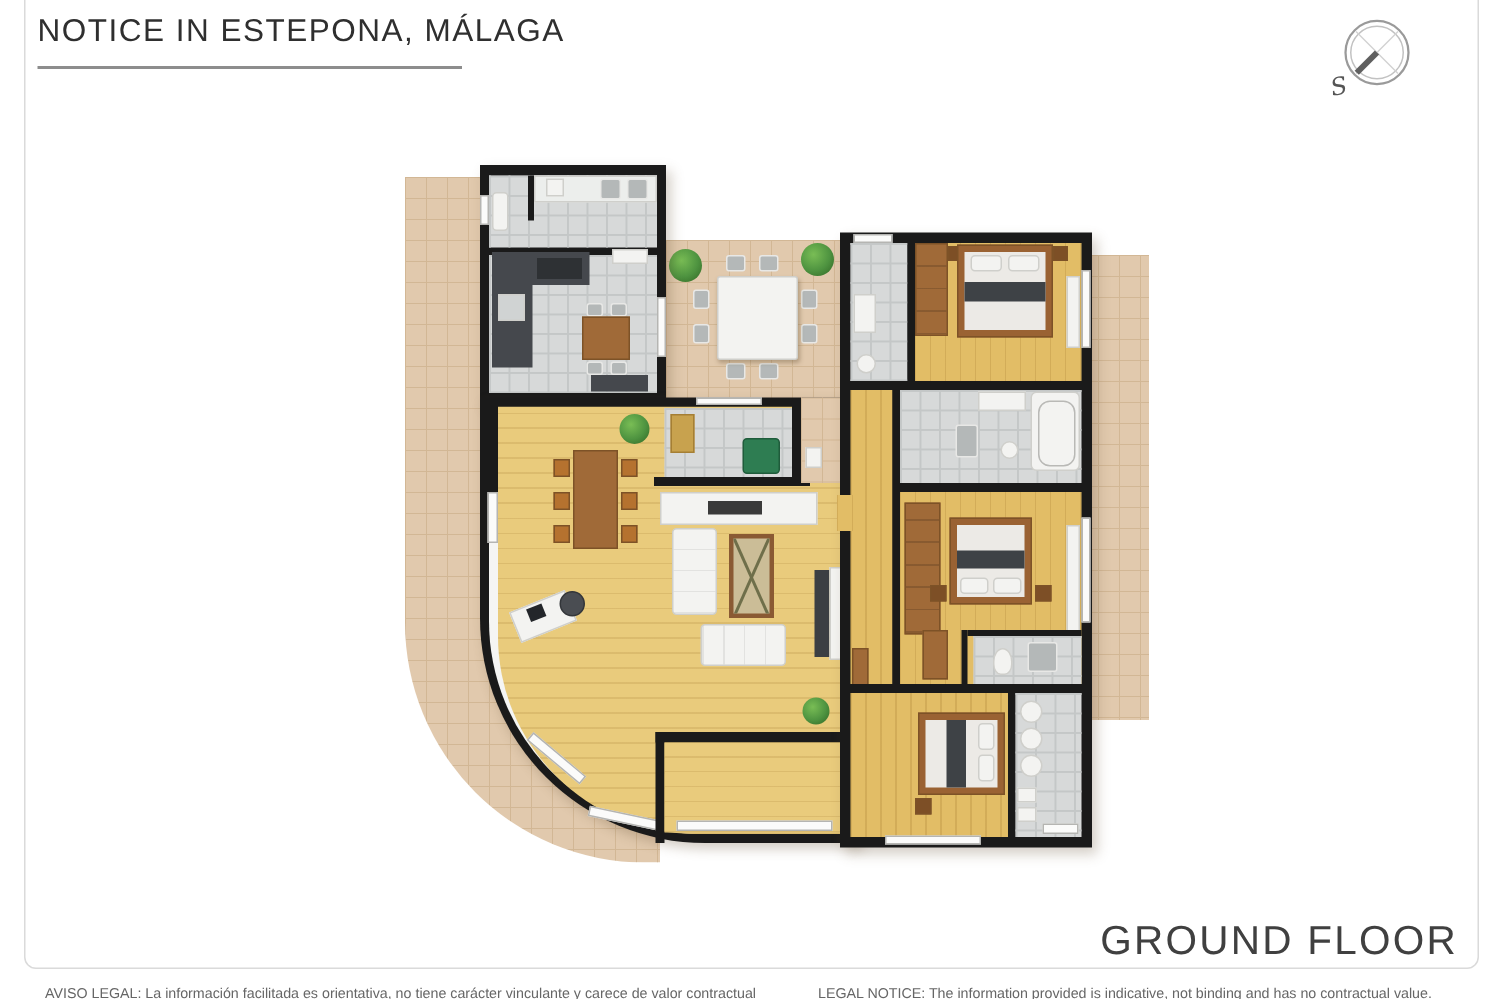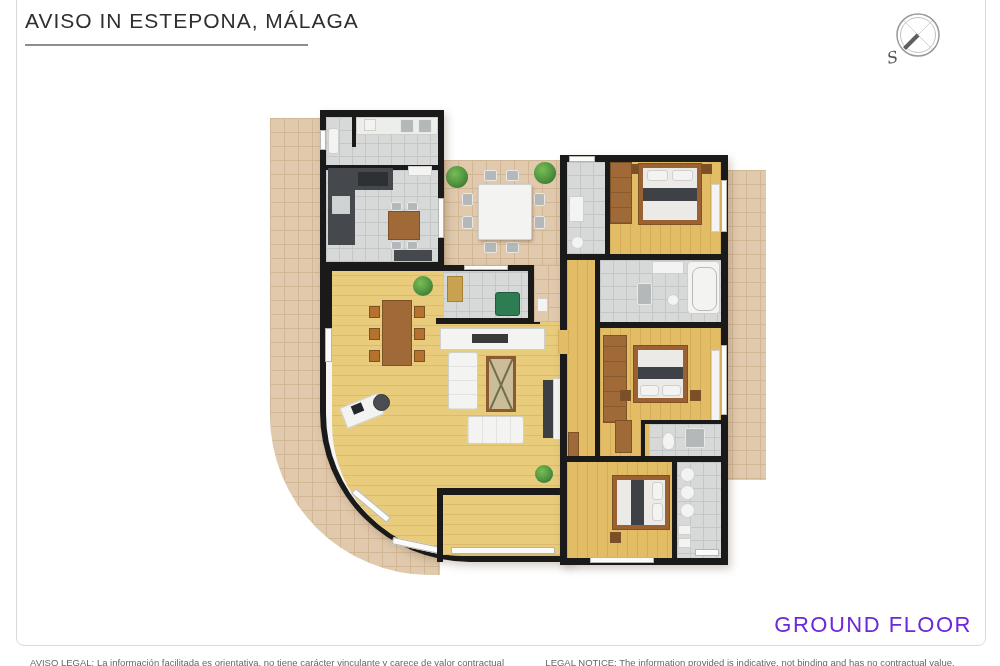--- a/index.html
+++ b/index.html
@@ -27,35 +27,35 @@
   .bfur{position:absolute;background:var(--wood-furniture,#a06a38);border:1px solid #7d5227;box-sizing:border-box;}
   .gchair{position:absolute;background:#b4b8b8;border:1px solid #e8e8e6;box-sizing:border-box;border-radius:2px;}
   .plant{position:absolute;border-radius:50%;
     background:radial-gradient(circle at 38% 35%,#79bd55,var(--plant,#4e9340) 55%,#336a26 95%);}
   .win{position:absolute;background:#fbfbfa;border:1px solid #b5b5b2;box-sizing:border-box;}
   .shadow{box-shadow:3px 4px 8px rgba(100,80,50,.28);}
   
   .title{position:absolute;left:25px;top:9px;font-size:21px;letter-spacing:1px;
          color:#2f2f2f;font-weight:400;white-space:nowrap;}
   .title-underline{position:absolute;left:25px;top:44px;width:283px;height:2px;background:#8d8d8d;}
-  .floor-label{position:absolute;right:28px;top:612px;font-size:22px;letter-spacing:1.5px;
-         color:#6d28d9;font-weight:400;white-space:nowrap;}
+  .floor-label{position:absolute;right:28px;top:612px;font-size:27px;letter-spacing:1.5px;
+         color:#404040;font-weight:400;white-space:nowrap;}
   .legal{position:absolute;top:656px;font-size:9.5px;color:#666;text-align:center;
          white-space:nowrap;line-height:14px;}
   .compass-s{position:absolute;left:-6px;top:38px;font-family:"DejaVu Serif",serif;
          font-style:italic;font-size:16px;color:#555;transform:rotate(-12deg);}
 </style>
 </head>
 <body>
 
 <div class="page">
 
   <div class="frame" style="left:16px;top:-12px;width:968px;height:656px;"></div>
 
-  <div class="title">AVISO IN ESTEPONA, MÁLAGA</div>
+  <div class="title">NOTICE IN ESTEPONA, MÁLAGA</div>
   <div class="title-underline"></div>
 
   <div class="abs" style="left:893px;top:10px;width:52px;height:70px;">
     <svg width="52" height="52" viewBox="0 0 52 52">
       <circle cx="25" cy="25" r="21" fill="none" stroke="#9a9a9a" stroke-width="1.5"></circle>
       <circle cx="25" cy="25" r="17.5" fill="none" stroke="#c2c2c2" stroke-width="1"></circle>
       <line x1="11" y1="11" x2="39" y2="39" stroke="#d2d2d2" stroke-width="1"></line>
       <line x1="39" y1="11" x2="11" y2="39" stroke="#d2d2d2" stroke-width="1"></line>
       <line x1="25" y1="25" x2="11.5" y2="38.5" stroke="#5f5f5f" stroke-width="4"></line>
     </svg>

